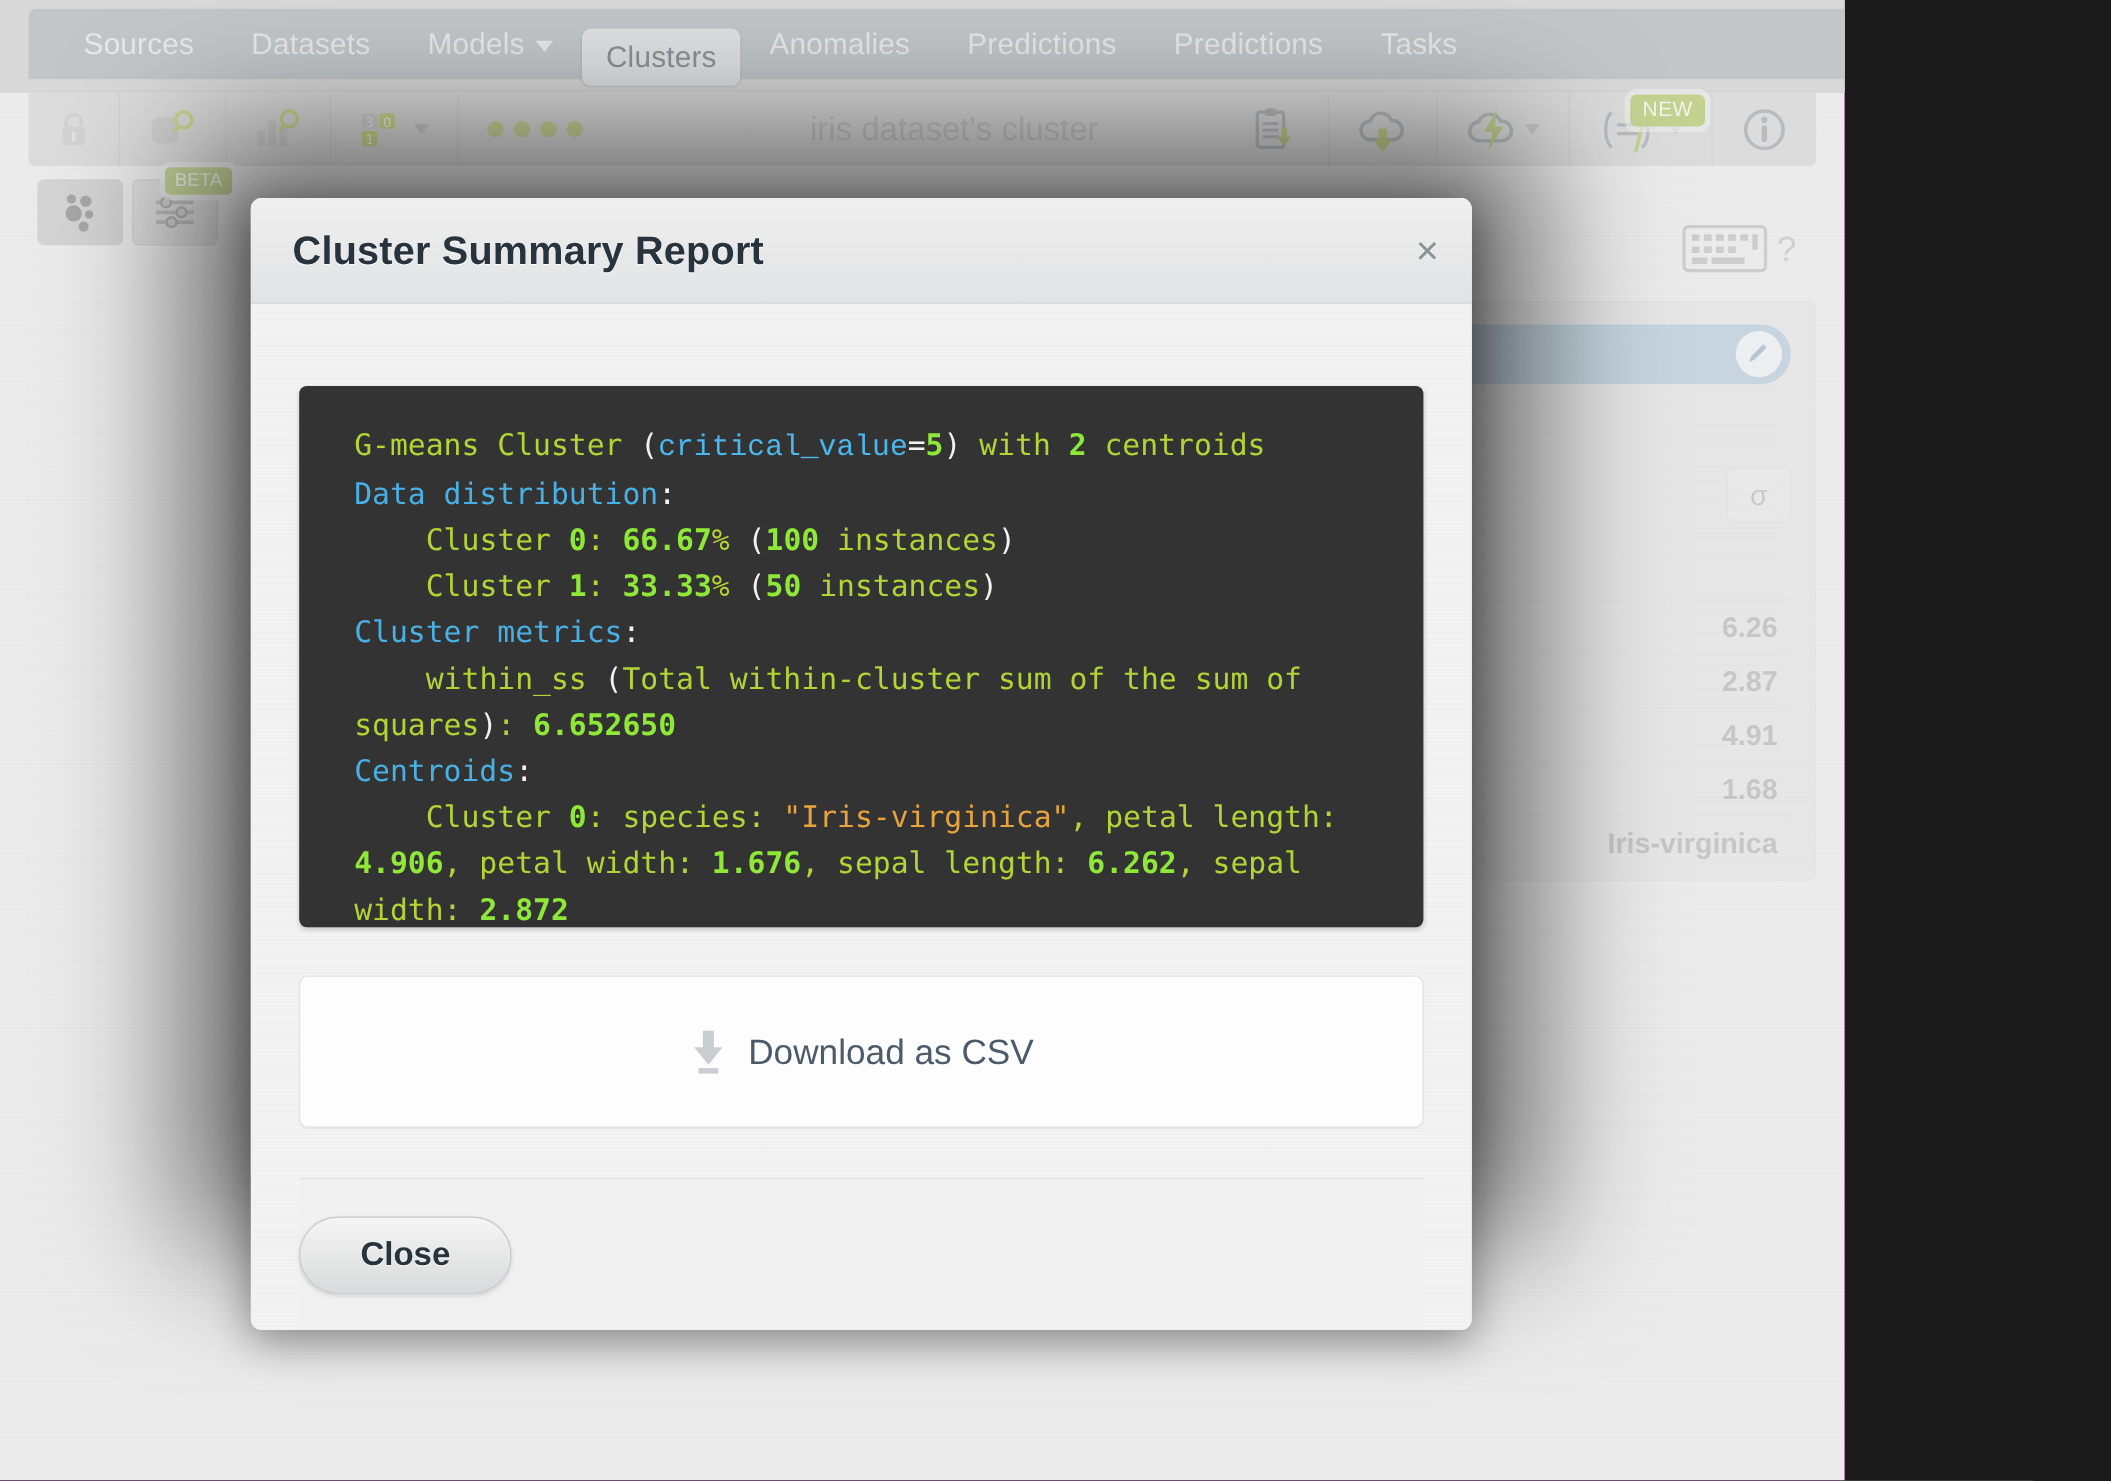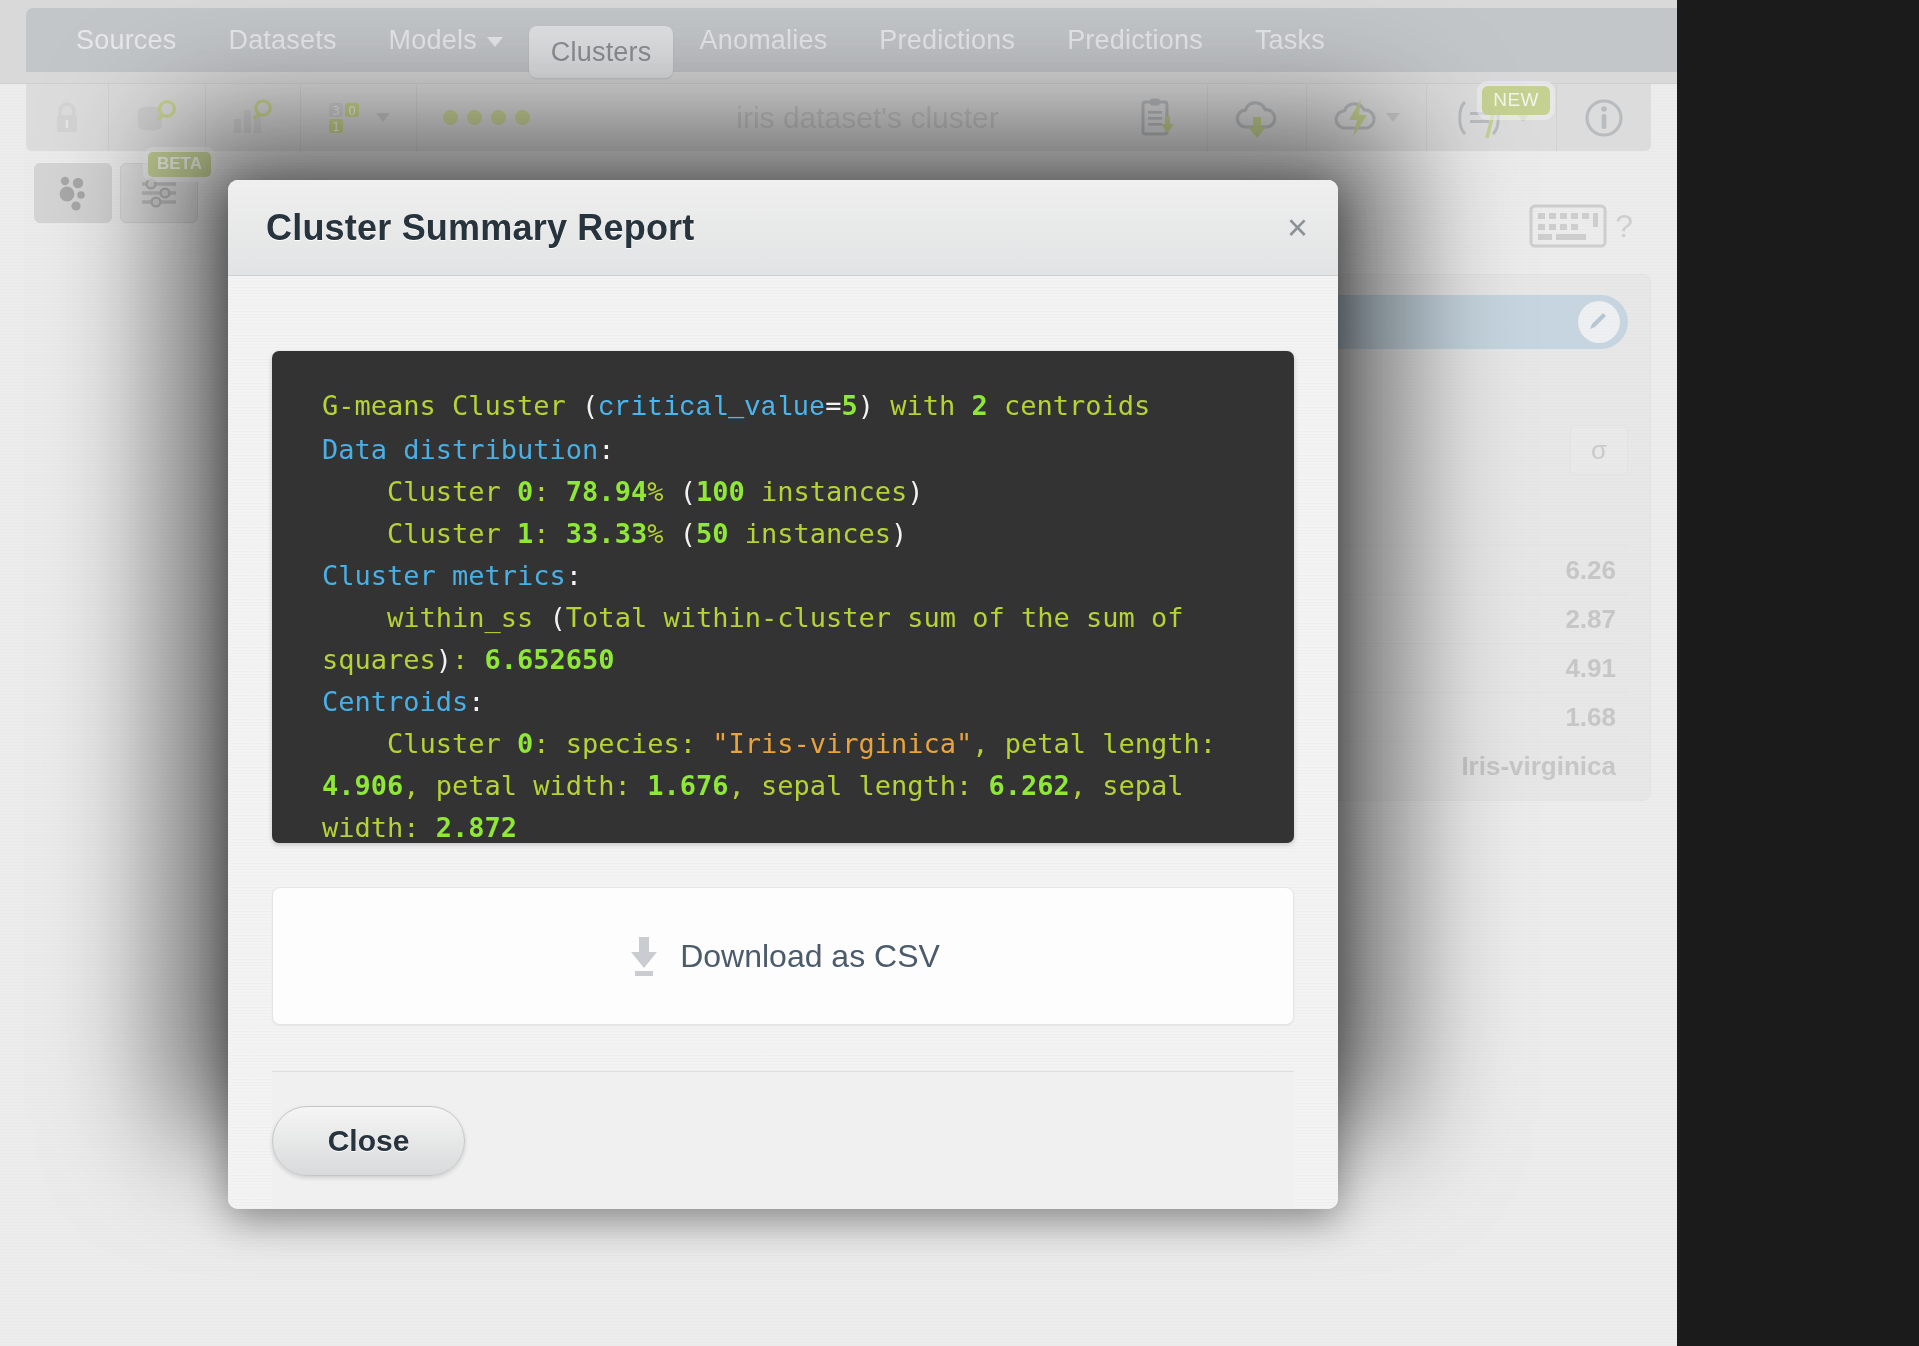--- a/index.html
+++ b/index.html
@@ -133,21 +133,20 @@
     border-top: 9px solid #c9c9c9;
   }
   .badge-new.tb-badge { right: 6px; top: 2px; }
 
   
   .viewswitch {
     position: absolute;
     left: 34px; top: 163px;
     display: flex;
     gap: 8px;
-    font-weight: bold;
   }
   .vs-btn {
     width: 78px; height: 60px;
     background: #dfdfdf;
     border: 1px solid #d4d4d4;
     border-radius: 6px;
     display: flex; align-items: center; justify-content: center;
     position: relative;
   }
   .vs-btn.sel { background: #d4d4d4; }
@@ -551,21 +550,21 @@
   <div class="modal">
     <div class="modal-head">
       <span class="modal-title">Cluster Summary Report</span>
       <span class="modal-close">×</span>
     </div>
 
     <div class="modal-body">
       <div class="code-box">
         <pre class="code" id="code-out"><span>G-means Cluster </span><span class="t-punc">(</span><span class="t-param">critical_value</span><span class="t-punc">=</span><span class="t-num">5</span><span class="t-punc">)</span><span> with </span><span class="t-num">2</span><span> centroids</span>
 <span class="t-key">Data distribution</span><span class="t-punc">:</span>
-<span>    Cluster </span><span class="t-num">0</span><span>: </span><span class="t-num">78.94</span><span>% </span><span class="t-punc">(</span><span class="t-num">100</span><span> instances</span><span class="t-punc">)</span>
+<span>    Cluster </span><span class="t-num">0</span><span>: </span><span class="t-num">66.67</span><span>% </span><span class="t-punc">(</span><span class="t-num">100</span><span> instances</span><span class="t-punc">)</span>
 <span>    Cluster </span><span class="t-num">1</span><span>: </span><span class="t-num">33.33</span><span>% </span><span class="t-punc">(</span><span class="t-num">50</span><span> instances</span><span class="t-punc">)</span>
 <span class="t-key">Cluster metrics</span><span class="t-punc">:</span>
 <span>    within_ss </span><span class="t-punc">(</span><span>Total within-cluster sum of the sum of squares</span><span class="t-punc">)</span><span>: </span><span class="t-num">6.652650</span>
 <span class="t-key">Centroids</span><span class="t-punc">:</span>
 <span>    Cluster </span><span class="t-num">0</span><span>: species: </span><span class="t-str">"Iris-virginica"</span><span>, petal length: </span><span class="t-num">4.906</span><span>, petal width: </span><span class="t-num">1.676</span><span>, sepal length: </span><span class="t-num">6.262</span><span>, sepal width: </span><span class="t-num">2.872</span>
 
 
 
 </pre>
       </div>

